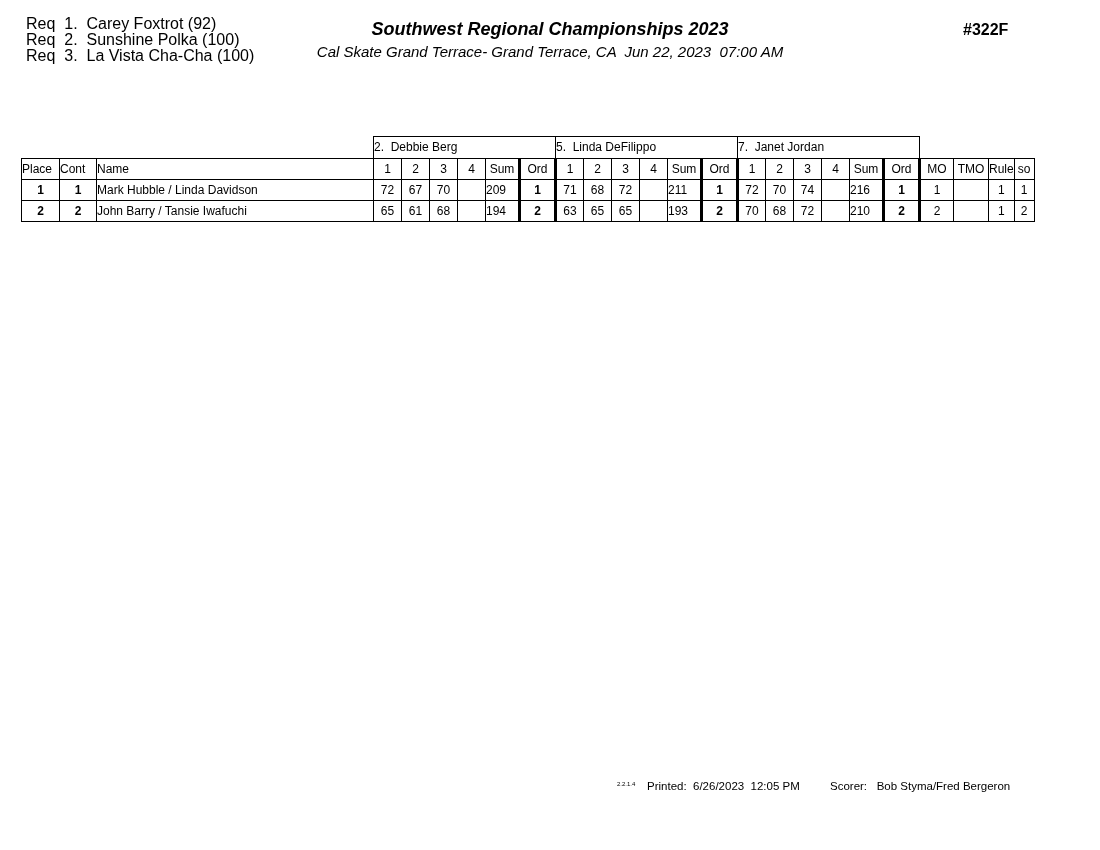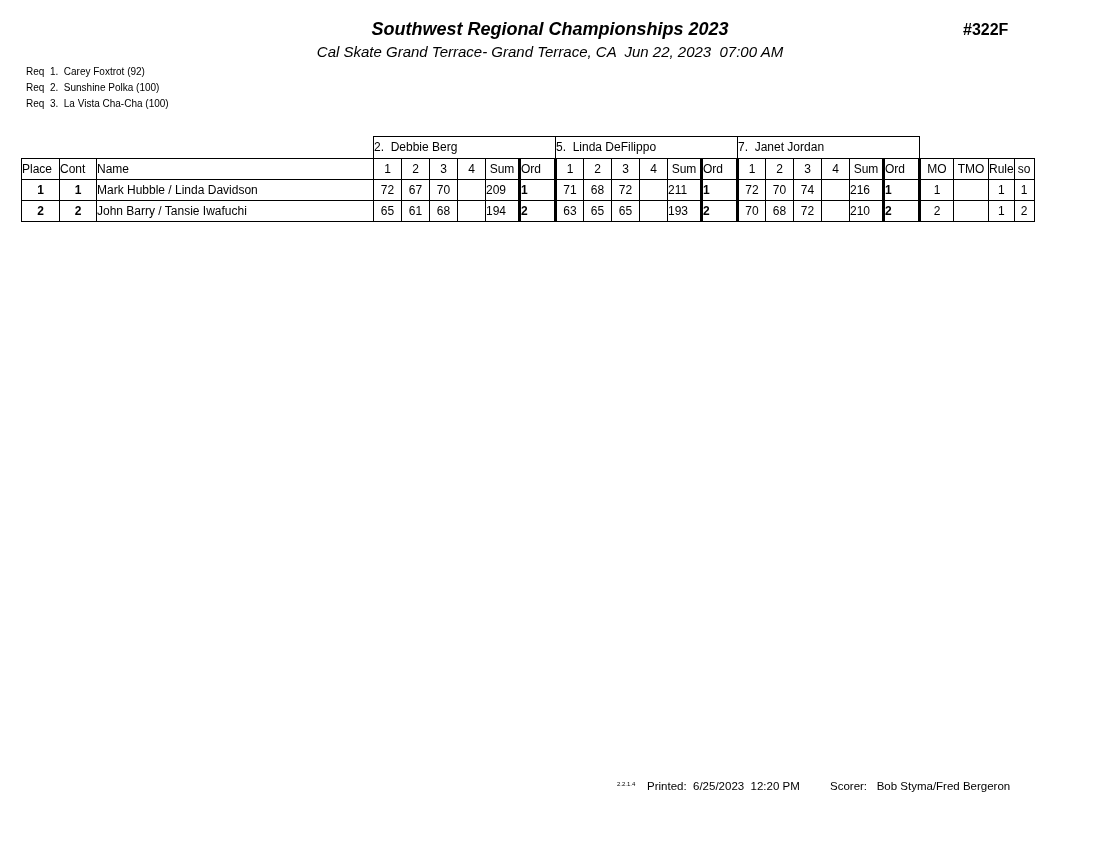--- a/index.html
+++ b/index.html
@@ -5,42 +5,42 @@
   html, body { margin:0; padding:0; }
   body {
     width:1100px; height:850px;
     background:#ffffff; color:#000000;
     font-family:"Liberation Sans", sans-serif;
     position:relative; overflow:hidden;
   }
   .pre { white-space:pre; }
 
   
-  .req-block { position:absolute; left:26px; top:16px; font-size:10px; line-height:16px;margin-top:48px; }
+  .req-block { position:absolute; left:26px; top:16px; font-size:16px; line-height:16px; }
 
   
   .title-block { position:absolute; left:0; top:16px; width:1100px; text-align:center;font-style:italic; }
   .event-title    { font-size:18px; font-weight:bold; line-height:26px; }
   .venue-line     { font-size:15px; line-height:20px; }
   .division-title { font-size:20px; font-weight:bold; line-height:26px; }
   .report-title   { font-size:17px; line-height:24px; }
 
   .meet-number { position:absolute; left:963px; top:21px; font-size:16px; font-weight:bold; }
 
   
   table.results { position:absolute; left:21px; top:136px; border-collapse:collapse; table-layout:fixed; }
   table.results td {
     font-size:12px; padding:0; height:20px; line-height:20px;
     overflow:hidden; vertical-align:middle;
   }
   tr.judge-row td { height:21px; line-height:21px; }
   .b { border:1px solid #000; }
   .noborder { border:none; background:transparent; }
   .judgebox { border:1px solid #000; padding-left:4px; text-align:left; }
-  .ord { border-left:3px solid #000; border-right:3px solid #000; }
+  .ord { border-left:3px solid #000; border-right:3px solid #000; text-align:center; }
   .hdr-left { text-align:left; padding-left:4px; }
   .c { text-align:center; }
   .r { text-align:left; padding-right:3px; }
   .bold { font-weight:bold; }
   .name-cell { text-align:left; padding-left:5px; font-weight:normal; }
 
   
   .footer-version { position:absolute; left:617px; top:781px; font-size:6px; }
   .footer-printed { position:absolute; left:647px; top:780px; font-size:11.5px; }
   .footer-scorer  { position:absolute; left:830px; top:780px; font-size:11.5px; }
@@ -191,14 +191,14 @@
 
     <td class="b c">2</td>
     <td class="b c"></td>
     <td class="b c">1</td>
     <td class="b c">2</td>
   </tr>
 </tbody>
   </table>
 
 <div class="footer-version">2.2.1.4</div>
-<div class="footer-printed pre">Printed:  6/25/2023  12:20 PM</div>
+<div class="footer-printed pre">Printed:  6/26/2023  12:05 PM</div>
 <div class="footer-scorer pre">Scorer:   Bob Styma/Fred Bergeron</div>
 
 </body></html>

